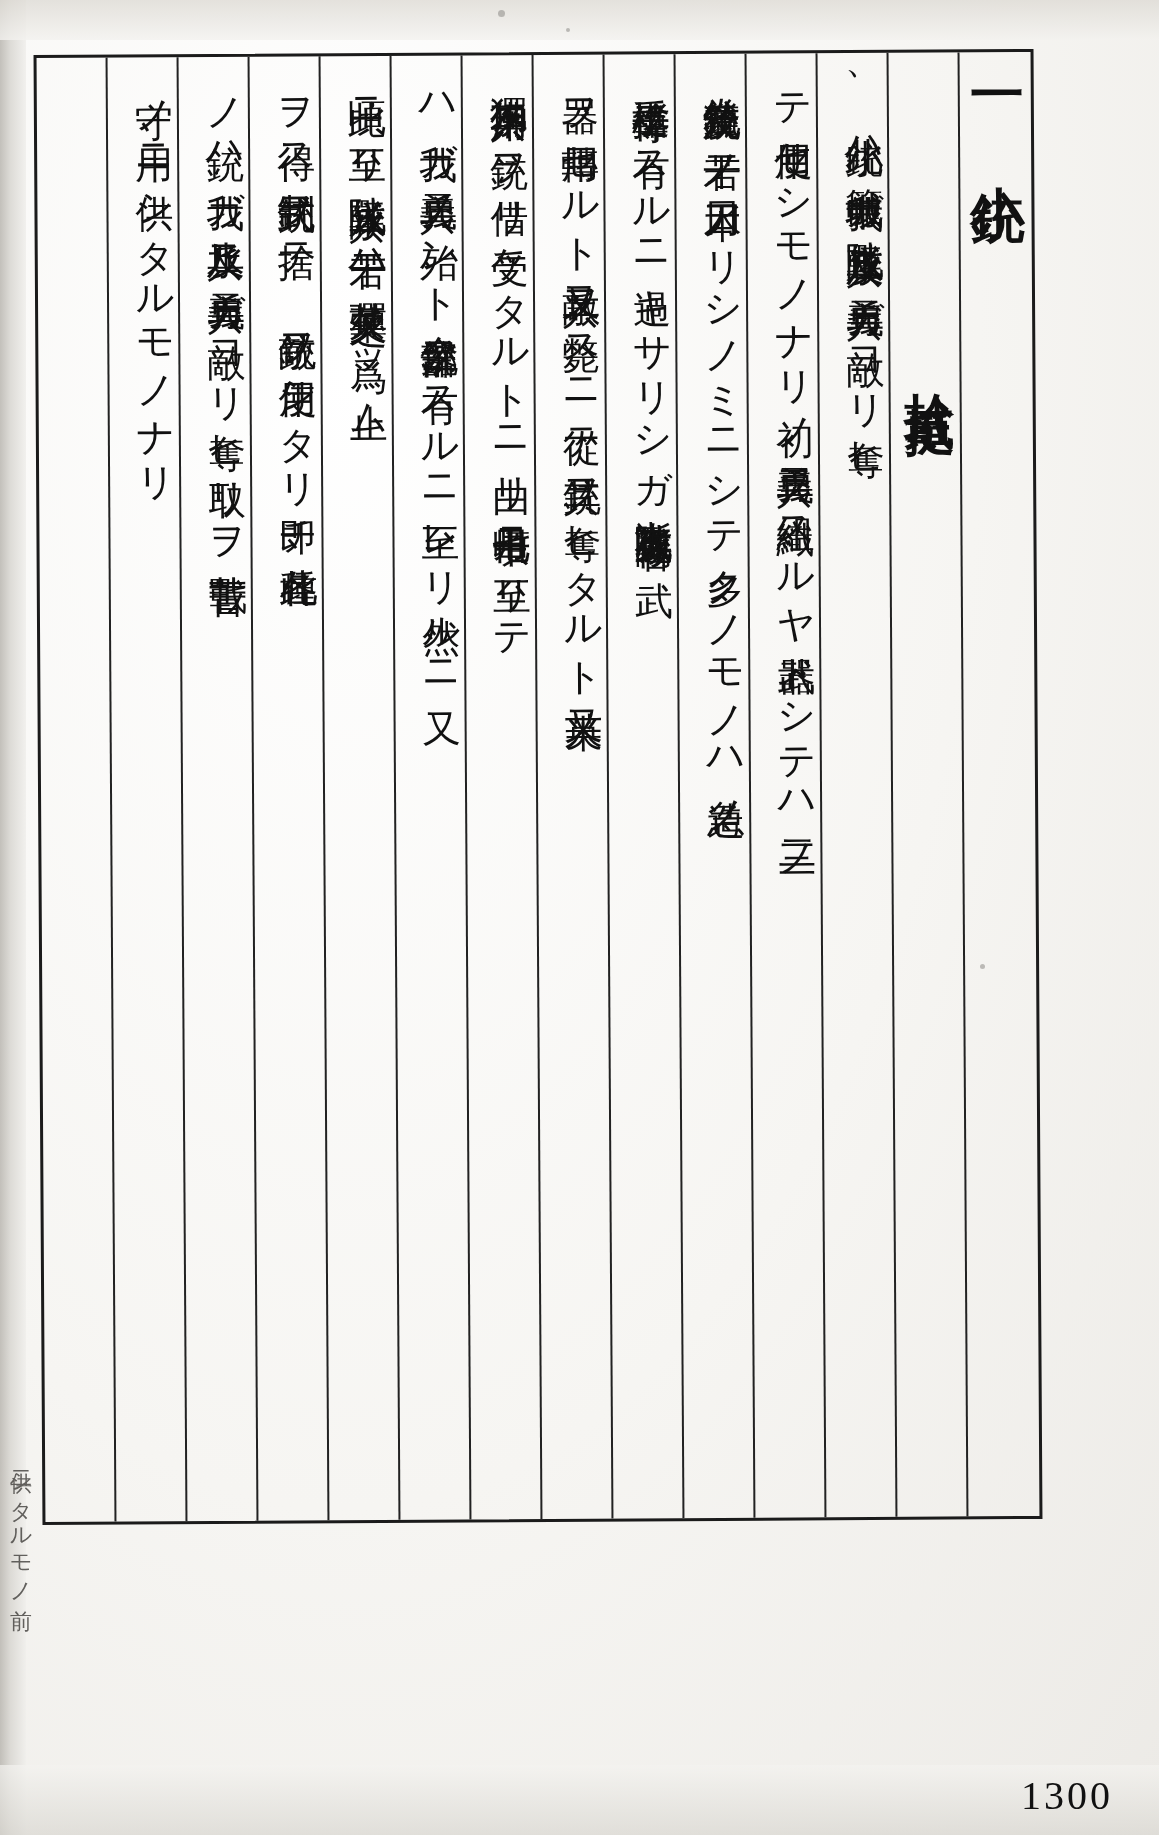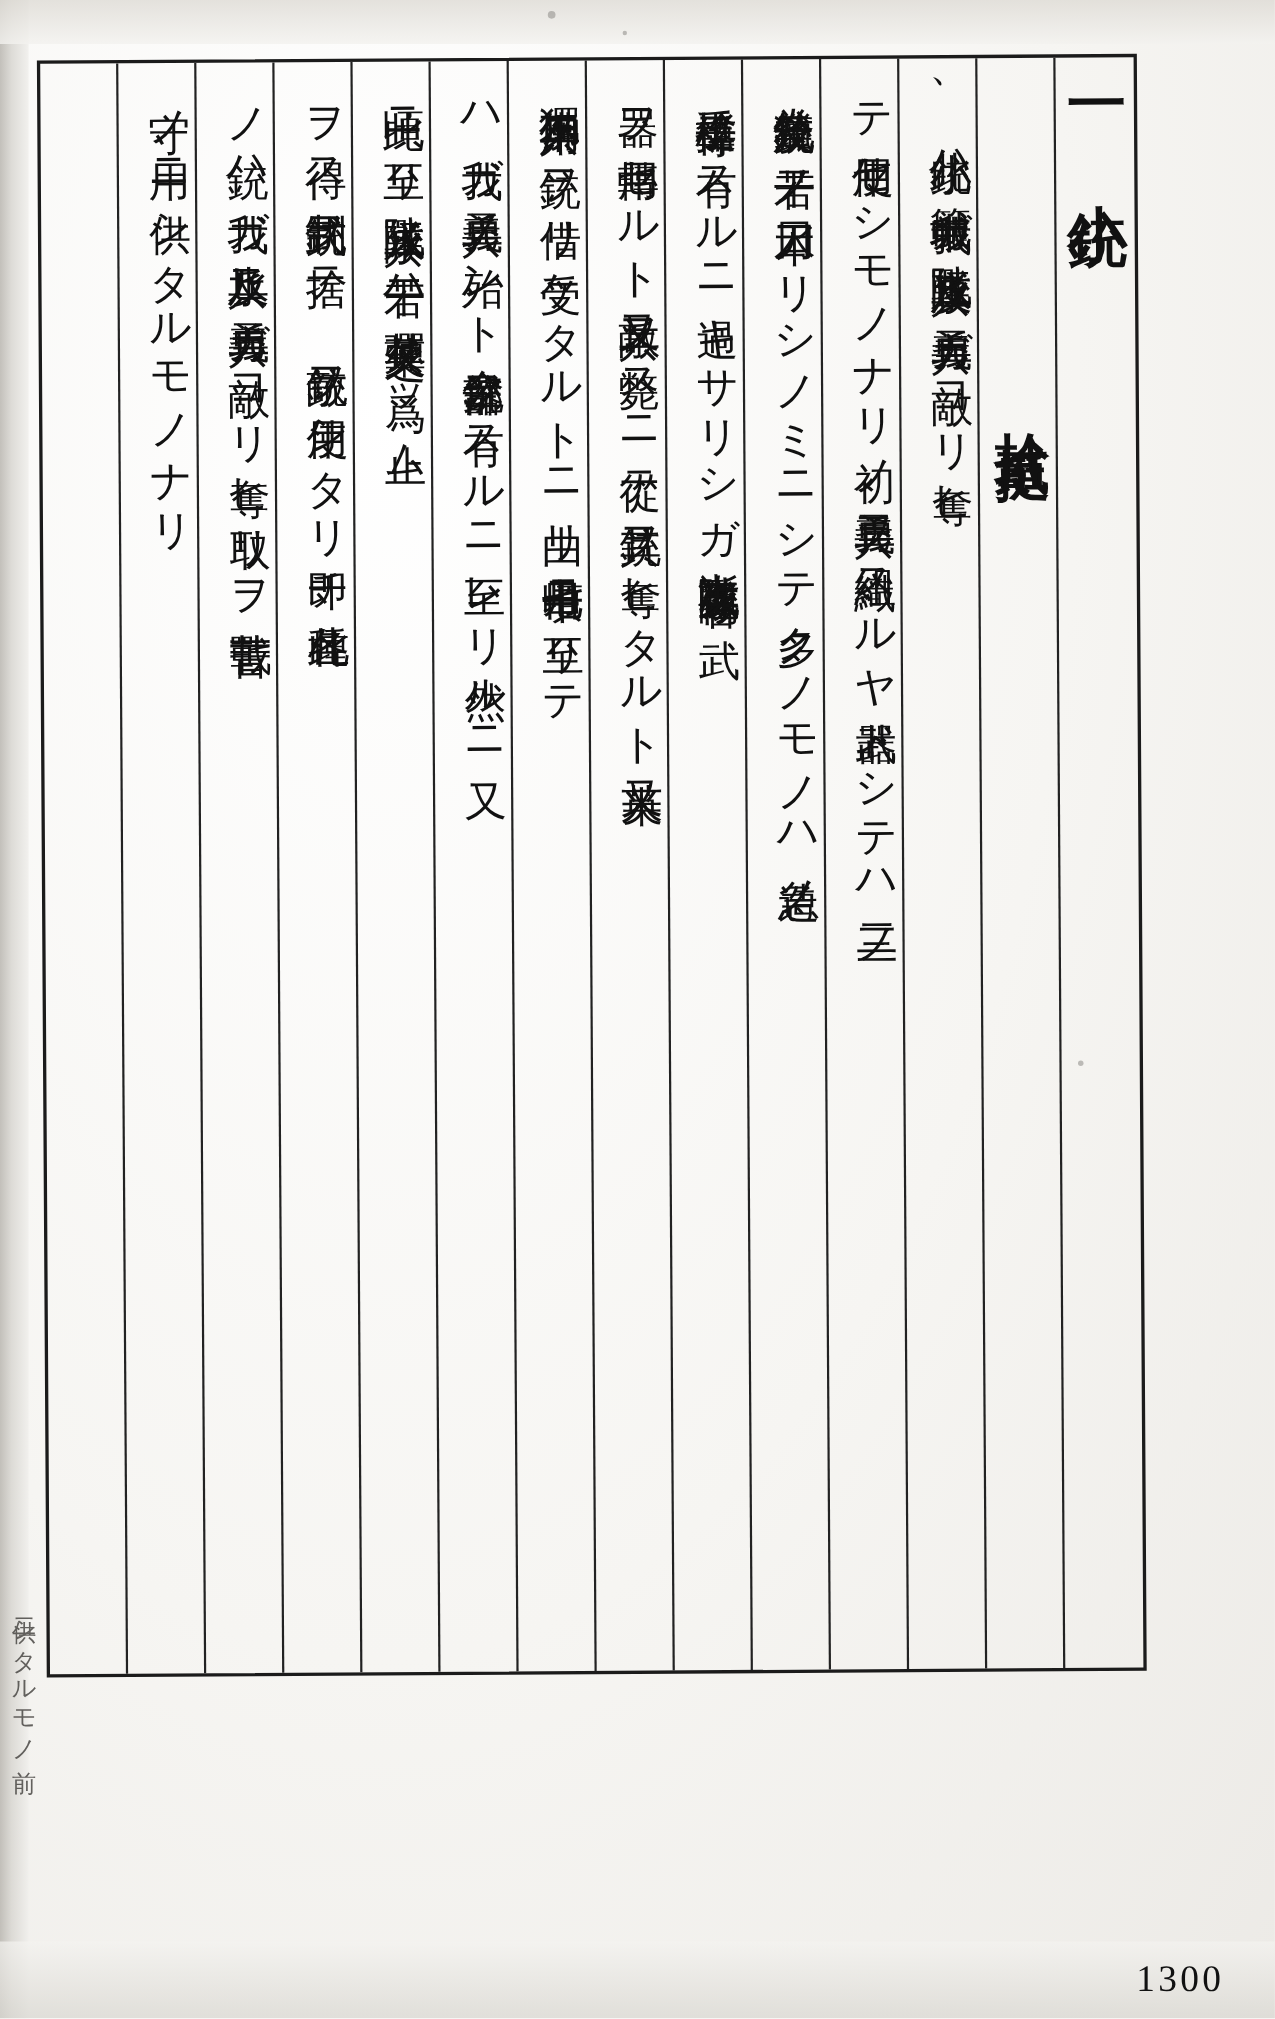--- a/index.html
+++ b/index.html
@@ -112,21 +112,21 @@
   }
   .col.blank {
     font-size: 38px;
   }
 
   #page-number {
     position: absolute;
     right: 46px;
     bottom: 16px;
     font-family: "Liberation Serif", serif;
-    font-size: 34px;
+    font-size: 40px;
     letter-spacing: 3px;
     color: #111;
   }
   #margin-note {
     position: absolute;
     left: 6px;
     bottom: 240px;
     writing-mode: vertical-rl;
     text-orientation: upright;
     font-family: "DejaVu Serif", serif;

